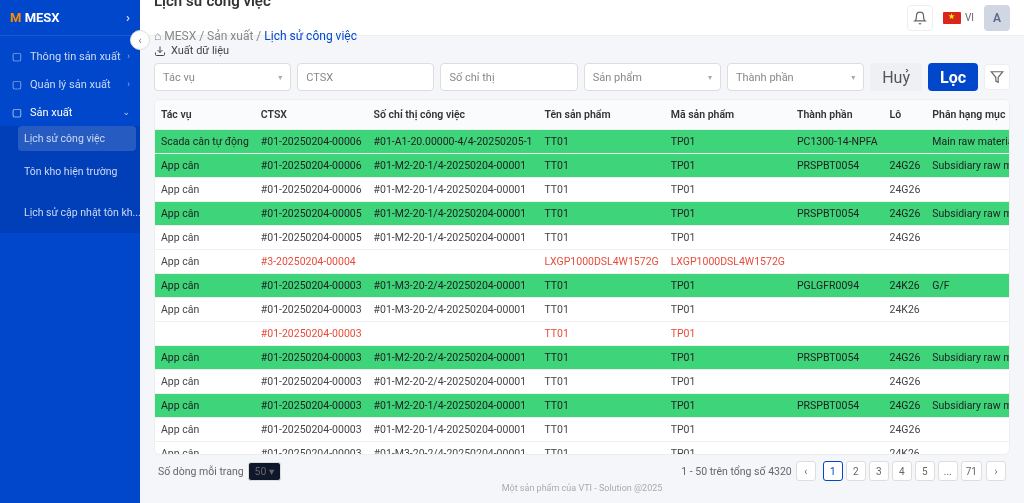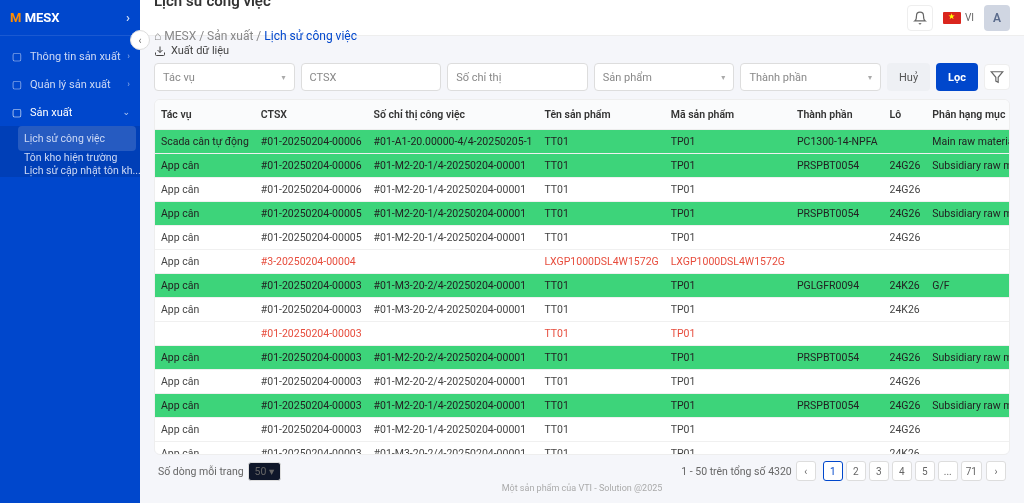--- a/index.html
+++ b/index.html
@@ -8,41 +8,41 @@
 .sidebar{width:140px;background:#0047CC;color:#fff;display:flex;flex-direction:column;flex-shrink:0}
 .brand{height:36px;display:flex;align-items:center;padding:0 10px;font-weight:700;font-size:13px;border-bottom:1px solid rgba(255,255,255,0.1)}
 .brand .m{color:#ff8c00}
 .brand .chev{margin-left:auto;opacity:.8}
 .nav{padding:6px 0;font-size:11px}
 .nav-item{display:flex;align-items:center;padding:7px 10px;color:#cdd9f5;cursor:pointer;position:relative}
 .nav-item .ic{width:14px;height:14px;margin-right:6px;opacity:.85;display:inline-flex;align-items:center;justify-content:center}
 .nav-item .chev{margin-left:auto;font-size:9px;opacity:.7}
 .nav-item.active{color:#fff}
 .nav-sub{padding-left:14px;background:rgba(0,0,0,0.1)}
-.nav-sub .nav-item{padding:0 10px;font-size:10.5px;white-space:nowrap;overflow:hidden;text-overflow:ellipsis}
+.nav-sub .nav-item{padding:14px 10px;font-size:10.5px;white-space:nowrap;overflow:hidden;text-overflow:ellipsis}
 .nav-sub .nav-item.sel{background:rgba(255,255,255,0.15);border-radius:4px;margin:0 4px;padding:6px 6px}
 .collapse-btn{position:absolute;left:130px;top:30px;width:20px;height:20px;background:#fff;border:1px solid #ddd;border-radius:50%;display:flex;align-items:center;justify-content:center;font-size:10px;color:#666;z-index:10;cursor:pointer}
 .main{flex:1;display:flex;flex-direction:column;overflow:hidden}
 .header{height:36px;background:#fff;display:flex;align-items:center;padding:0 14px;border-bottom:1px solid #eee}
 .header h1{font-size:15px;font-weight:600}
 .header .crumbs{font-size:12px;color:#888;margin-top:19px}
 .header .crumbs a{color:#888;text-decoration:none}
 .header .crumbs .cur{color:#0047CC}
 .header-right{margin-left:auto;display:flex;align-items:center;gap:10px}
 .ic-btn{width:26px;height:26px;border:1px solid #eee;border-radius:4px;display:flex;align-items:center;justify-content:center;background:#fff;cursor:pointer;color:#666}
 .lang{display:flex;align-items:center;gap:4px;font-size:10px;color:#666}
 .flag{width:18px;height:12px;background:#da251d;position:relative;border-radius:1px}
 .flag::after{content:"★";position:absolute;color:#ff0;font-size:8px;left:5px;top:0}
 .avatar{width:26px;height:26px;background:#d0d6e2;border-radius:4px;display:flex;align-items:center;justify-content:center;color:#5a6b8c;font-weight:600;font-size:12px}
 .content{flex:1;padding:8px 14px;overflow:hidden;display:flex;flex-direction:column}
 .export{font-size:11px;color:#444;display:flex;align-items:center;gap:5px;margin-bottom:6px;cursor:pointer}
 .filters{display:flex;gap:6px;margin-bottom:8px;align-items:center}
 .filters .inp{flex:1;height:28px;border:1px solid #ddd;border-radius:4px;padding:0 8px;font-size:11px;color:#888;background:#fff;display:flex;align-items:center;justify-content:space-between}
 .filters .inp .arr{font-size:8px;color:#aaa}
-.btn{height:28px;padding:0 12px;border-radius:4px;font-size:11px;border:none;cursor:pointer}
+.btn{height:28px;padding:0 12px;border-radius:4px;font-size:16px;border:none;cursor:pointer}
 .btn-cancel{background:#eef0f4;color:#555}
 .btn-filter{background:#0047CC;color:#fff;font-weight:700}
 .table-wrap{flex:1;background:#fff;border-radius:6px;overflow:auto;border:1px solid #eee}
 table{width:100%;border-collapse:collapse;font-size:10.5px}
 thead th{text-align:left;padding:8px 6px;font-weight:600;color:#333;background:#fafbfc;border-bottom:1px solid #eee;white-space:nowrap;position:sticky;top:0}
 tbody td{padding:5px 6px;border-bottom:1px solid #f0f0f0;white-space:nowrap;color:#444}
 tr.green td{background:#3DD47A;color:#222}
 tr.red td{color:#e74c3c}
 tr.red td.nm{color:#444}
 .footer{display:flex;align-items:center;padding:6px 4px 0;font-size:10.5px;color:#666}

